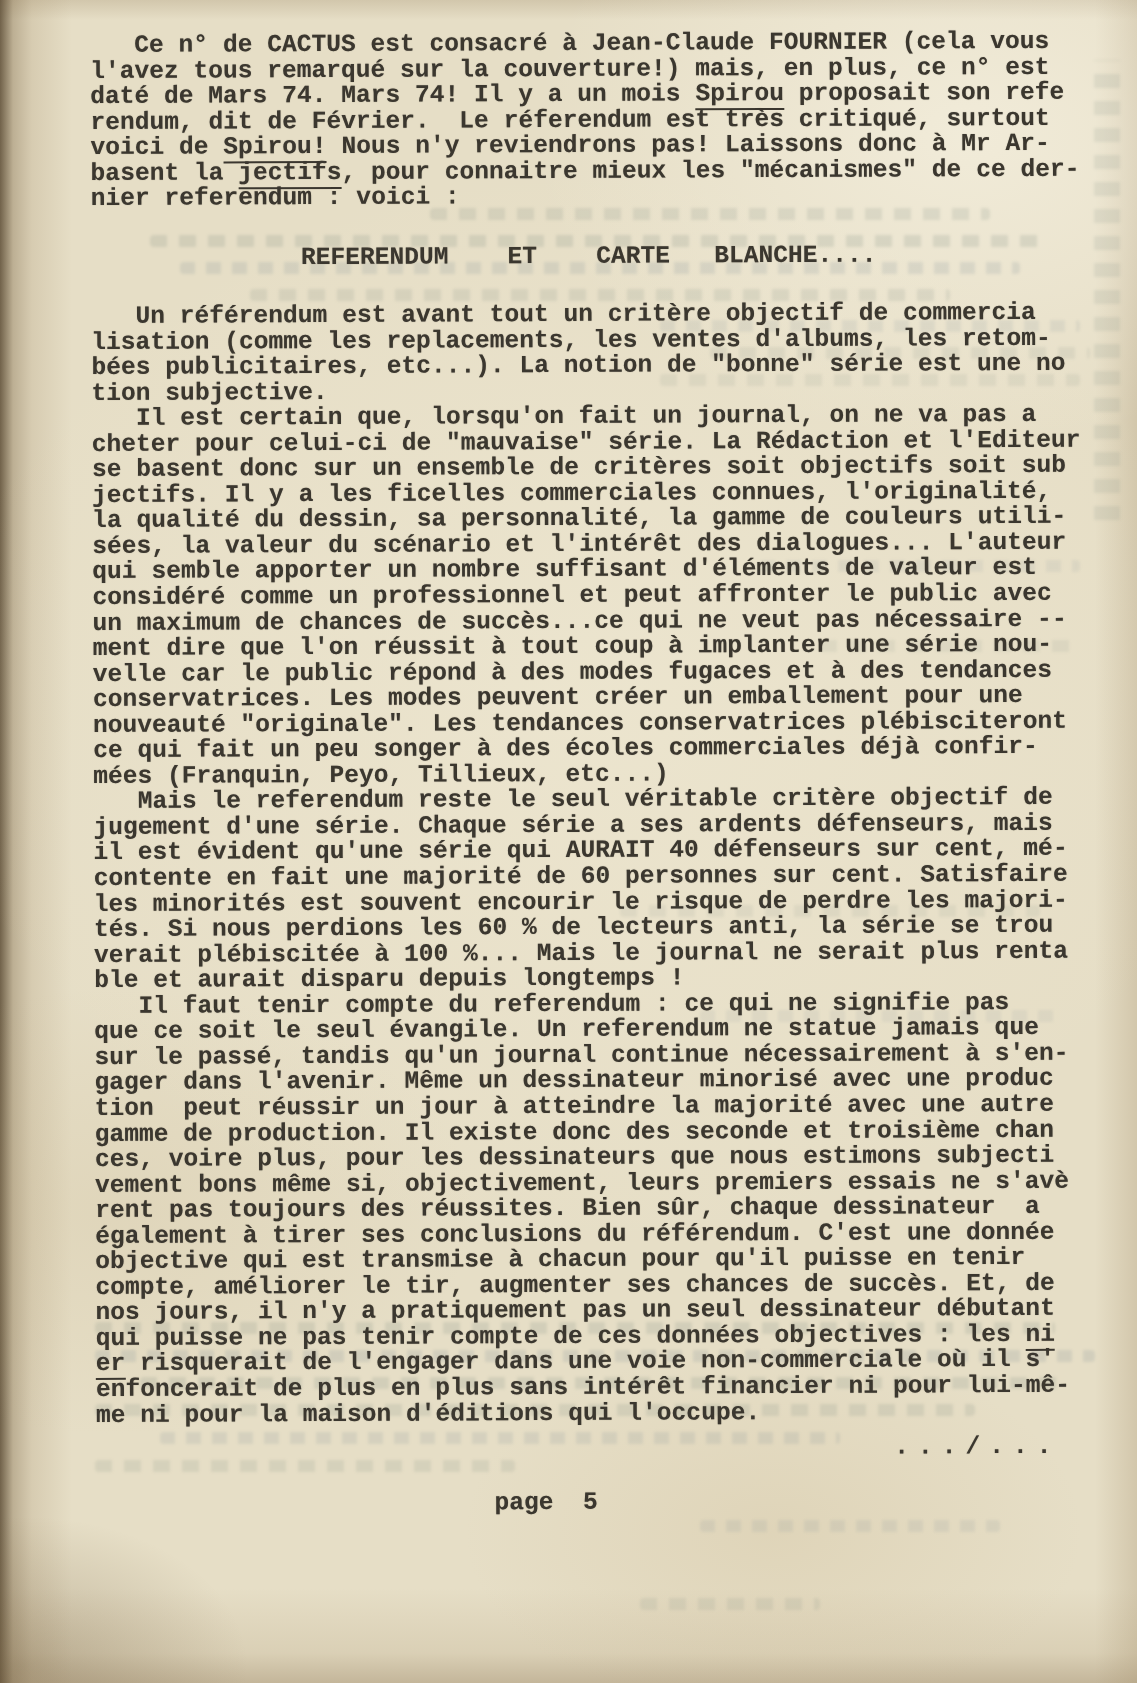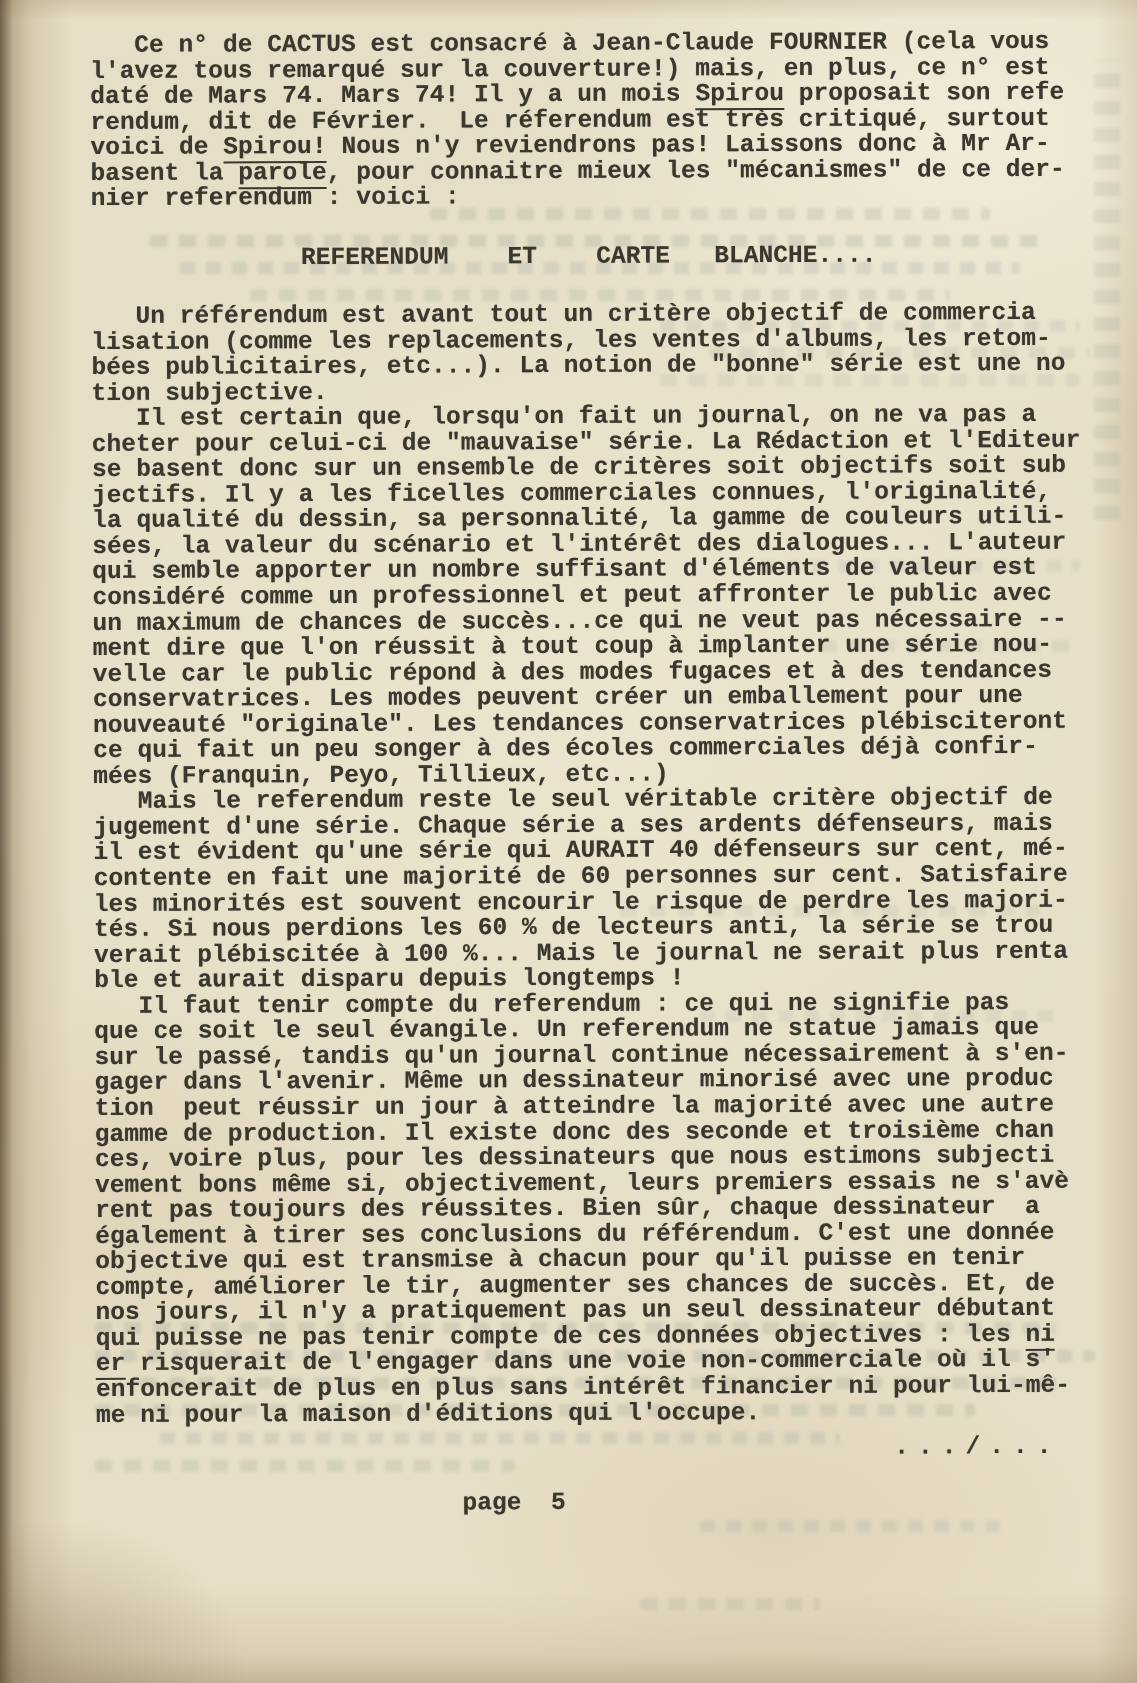--- a/index.html
+++ b/index.html
@@ -29,21 +29,21 @@
     color:var(--ink,#3b372f);
     text-shadow:0 0 1px rgba(59,55,47,.45);
     letter-spacing:0;
   }
   .u{border-bottom:2.5px solid currentColor;padding-bottom:1px;}
   .block{position:absolute;}
   #intro{left:90px;top:33px;}
   #heading{left:300px;top:246px;}
   #bodytext{left:90px;top:304px;}
   #contmark{left:888px;top:1438px;letter-spacing:9px;}
-  #pagenum{left:456px;top:1492px;}
+  #pagenum{left:488px;top:1492px;}
   
   .sm{
     position:absolute;height:12px;border-radius:4px;opacity:.5;
     filter:blur(1.4px);
     background:repeating-linear-gradient(90deg, rgba(124,138,128,.46) 0 17px, rgba(124,138,128,0) 17px 29px);
     pointer-events:none;
   }
   .sm2{background:repeating-linear-gradient(90deg, rgba(112,130,142,.40) 0 15px, rgba(112,130,142,0) 15px 26px);}
   .smv{
     position:absolute;width:26px;opacity:.35;filter:blur(1.6px);
@@ -79,21 +79,21 @@
   <div class="smv" style="left:1094px;top:60px;height:460px;"></div>
 </div>
 
 <div class="content">
   <div class="block" id="intro">
       <div class="tl"><span>   Ce n° de CACTUS est consacré à Jean-Claude FOURNIER (cela vous</span></div>
       <div class="tl"><span>l'avez tous remarqué sur la couverture!) mais, en plus, ce n° est</span></div>
       <div class="tl"><span>daté de Mars 74. Mars 74! Il y a un mois </span><span class="u">Spirou</span><span> proposait son refe</span></div>
       <div class="tl"><span>rendum, dit de Février.  Le réferendum est très critiqué, surtout</span></div>
       <div class="tl"><span>voici de </span><span class="u">Spirou!</span><span> Nous n'y reviendrons pas! Laissons donc à Mr Ar-</span></div>
-      <div class="tl"><span>basent la </span><span class="u">parole</span><span>, pour connaitre mieux les "mécanismes" de ce der-</span></div>
+      <div class="tl"><span>basent la </span><span class="u">jectifs</span><span>, pour connaitre mieux les "mécanismes" de ce der-</span></div>
       <div class="tl"><span>nier referendum : voici :</span></div>
     </div>
   <div class="block tl" id="heading">REFERENDUM    ET    CARTE   BLANCHE....</div>
   <div class="block" id="bodytext">
       <div class="tl"><span>   Un référendum est avant tout un critère objectif de commercia</span></div>
       <div class="tl"><span>lisation (comme les replacements, les ventes d'albums, les retom-</span></div>
       <div class="tl"><span>bées publicitaires, etc...). La notion de "bonne" série est une no</span></div>
       <div class="tl"><span>tion subjective.</span></div>
       <div class="tl"><span>   Il est certain que, lorsqu'on fait un journal, on ne va pas a</span></div>
       <div class="tl"><span>cheter pour celui-ci de "mauvaise" série. La Rédaction et l'Editeur</span></div>

